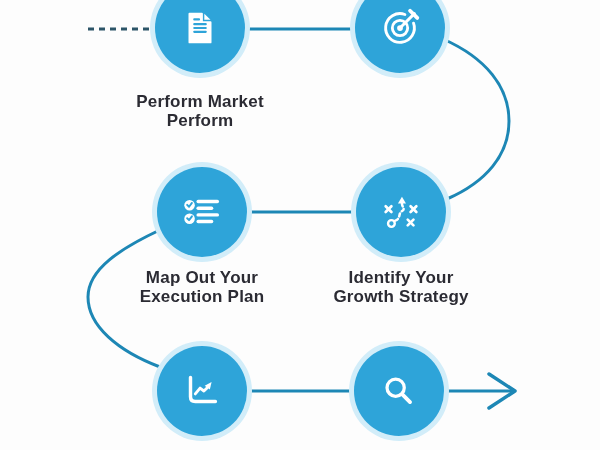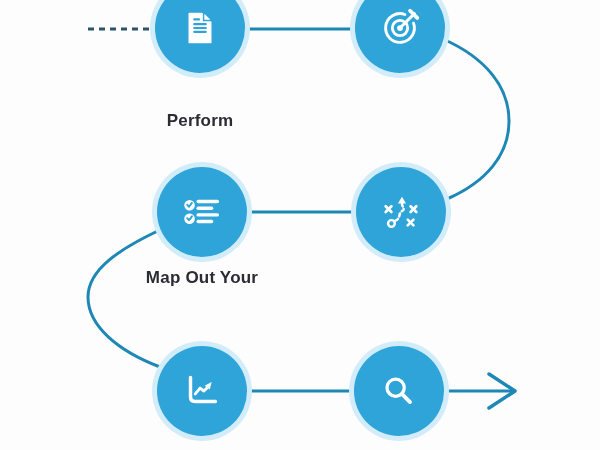--- a/index.html
+++ b/index.html
@@ -118,20 +118,25 @@
   </div>
 
   <div class="node" style="left:354px;top:346px">
     <svg width="46" height="46" viewBox="-24 -24 48 48">
       <circle class="icon-stroke" stroke-width="3.4" cx="-3.5" cy="-3.5" r="9"></circle>
       <path class="icon-stroke" stroke-width="4" d="M 3.5 3.5 L 11.5 11.5"></path>
     </svg>
   </div>
 
   <div class="step-label" style="left:80px;top:93px">
-    <br>
+    <span>Perform Market</span><br>
     <span>Perform</span>
   </div>
   <div class="step-label" style="left:82px;top:269px">
     <span>Map Out Your</span><br>
+    <span>Execution Plan</span>
+  </div>
+  <div class="step-label" style="left:281px;top:269px">
+    <span>Identify Your</span><br>
+    <span>Growth Strategy</span>
   </div>
 
 </div>
 
 </body></html>

